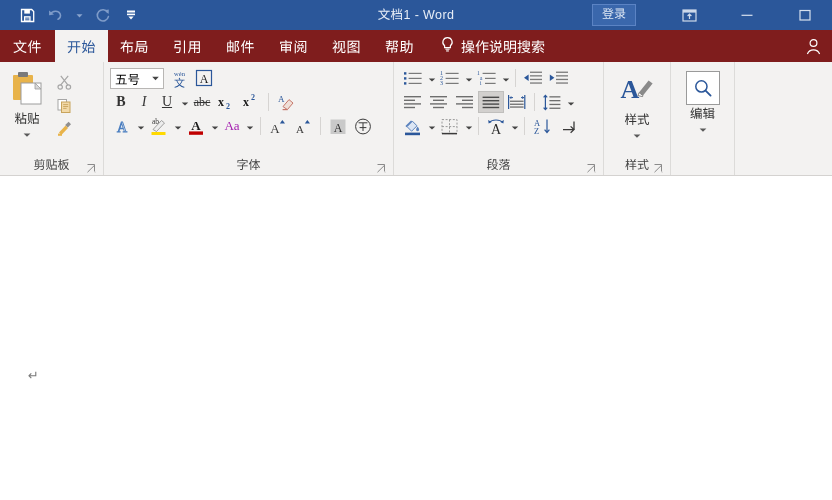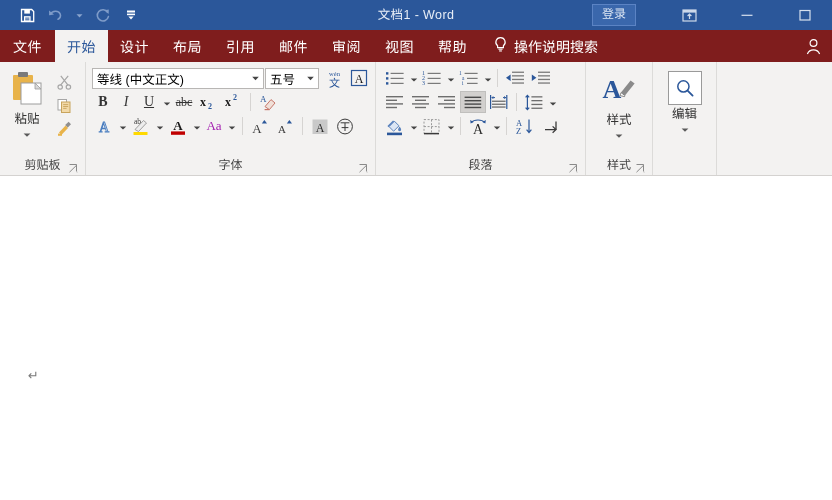--- a/index.html
+++ b/index.html
@@ -165,21 +165,21 @@
   .launcher {
     position: absolute;
     right: 2px;
     bottom: 1px;
     width: 11px;
     height: 11px;
     cursor: pointer;
   }
 
   
-  .g-clipboard { width: 86px; }
+  .g-clipboard { width: 104px; }
   .paste-big {
     width: 46px;
     display: flex;
     flex-direction: column;
     align-items: center;
     cursor: pointer;
     padding-top: 2px;
   }
   .paste-label {
     font-size: 12.5px;
@@ -391,21 +391,20 @@
         <svg width="14" height="14" viewBox="0 0 14 14">
           <rect x="2" y="2.5" width="10" height="9.5" fill="none" stroke="#d6e0ef" stroke-width="1.2"></rect>
         </svg>
       </div>
     </div>
   </div>
 
   <div class="tabstrip">
     <div class="tab file">文件</div>
     <div class="tab active">开始</div>
-    <div class="tab">设计</div>
     <div class="tab">布局</div>
     <div class="tab">引用</div>
     <div class="tab">邮件</div>
     <div class="tab">审阅</div>
     <div class="tab">视图</div>
     <div class="tab">帮助</div>
 
     <div class="tellme">
       <span>
         <svg width="15" height="17" viewBox="0 0 15 17">
@@ -479,28 +478,20 @@
           </svg>
         </span>
       </div>
     </div>
 
     <div class="group g-font">
       <div class="group-body">
         <div class="font-rows">
 
           <div class="frow">
-            <div class="combo combo-font">
-              <span class="cval">等线 (中文正文)</span>
-              <span class="carrow">
-                <svg width="9" height="7" viewBox="0 0 9 7">
-                    <path d="M1.2 1.8 L4.5 5.2 L7.8 1.8 Z" fill="#444"></path>
-                  </svg>
-              </span>
-            </div>
             <div class="combo combo-size" style="margin-left:0">
               <span class="cval">五号</span>
               <span class="carrow">
                 <svg width="9" height="7" viewBox="0 0 9 7">
                     <path d="M1.2 1.8 L4.5 5.2 L7.8 1.8 Z" fill="#444"></path>
                   </svg>
               </span>
             </div>
             <div class="tbtn" style="margin-left:3px">
               <svg width="19" height="21" viewBox="0 0 19 21">

